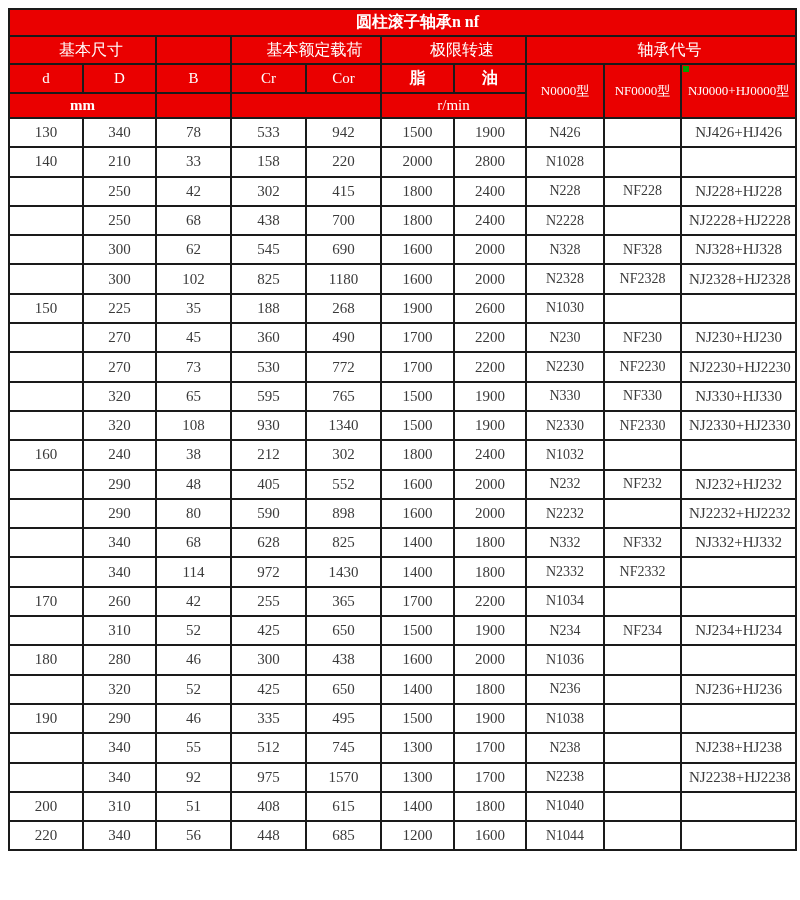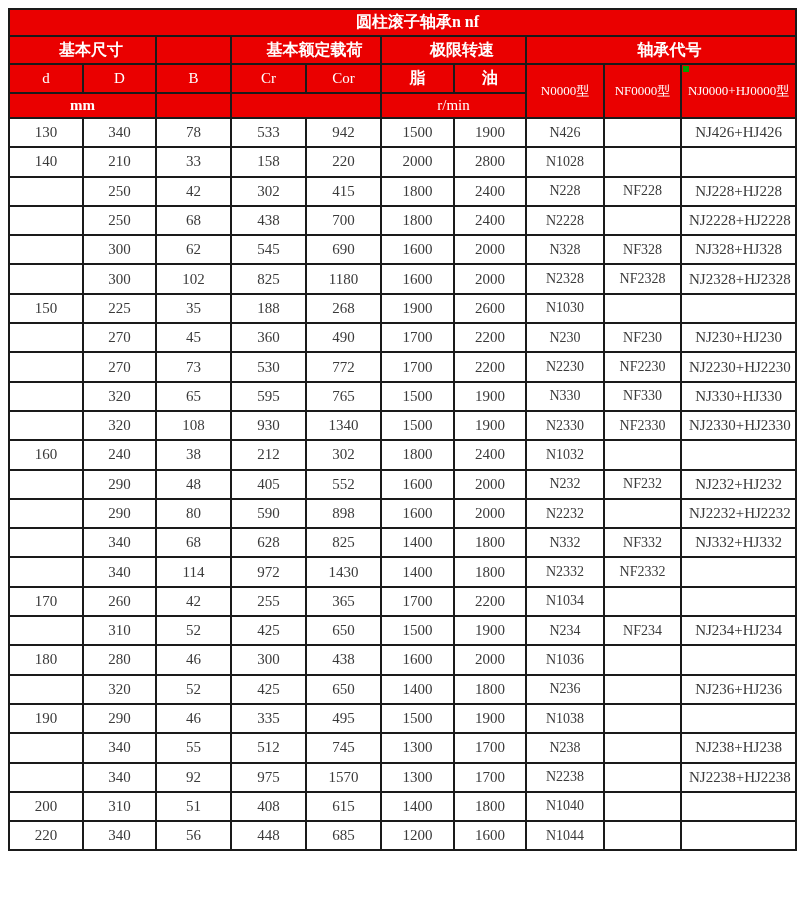--- a/index.html
+++ b/index.html
@@ -31,21 +31,21 @@
     overflow:hidden;
     white-space:nowrap;
   }
   
   thead th{
     background:var(--red);
     color:#ffffff;
     font-weight:normal;
   }
   tr.title-row th{height:27px;font-size:16px;font-weight:bold;padding-left:32px;}
-  tr.group-row th{height:28px;font-size:16px;font-weight:bold;padding-left:19px;}
+  tr.group-row th{height:28px;font-size:16px;font-weight:normal;padding-left:19px;}
   tr.sub-row th{height:29px;font-size:15px;}
   tr.sub-row th.cjk{font-size:16px;font-weight:bold;}
   tr.sub-row th.type-head{font-size:13px;}
   tr.unit-row th{height:25px;font-size:15px;}
   tr.unit-row th.unit-mm{font-weight:bold;}
   .nj-head{position:relative;}
   .marker{
     position:absolute;left:1px;top:1px;
     width:6px;height:6px;
     background:#00a000;

